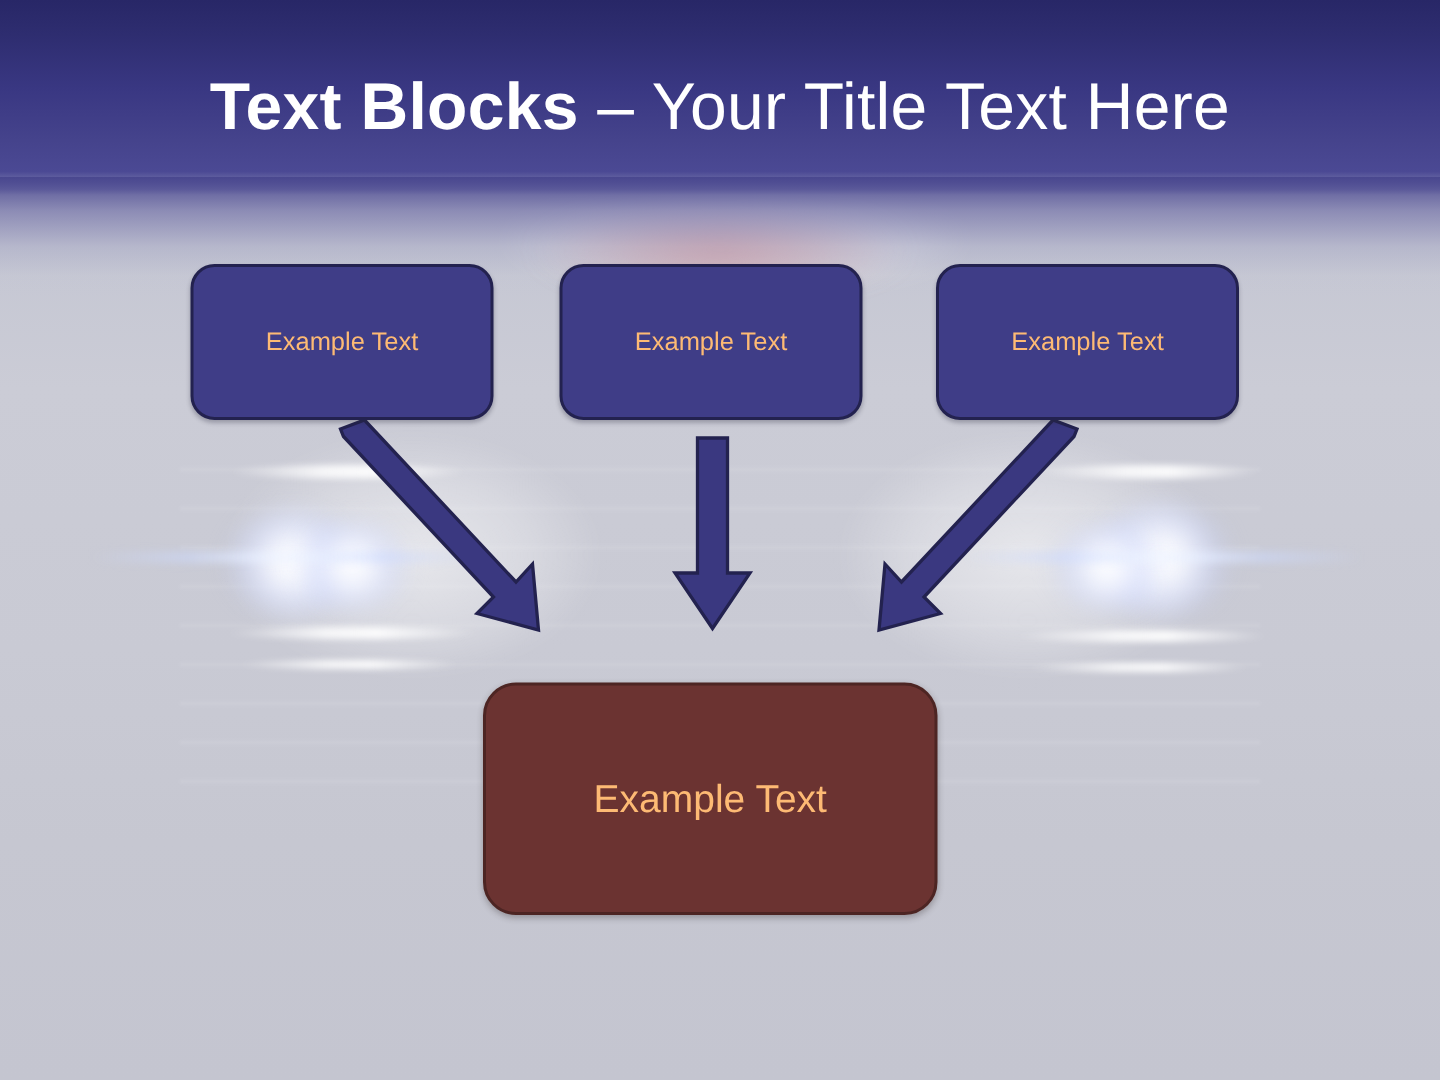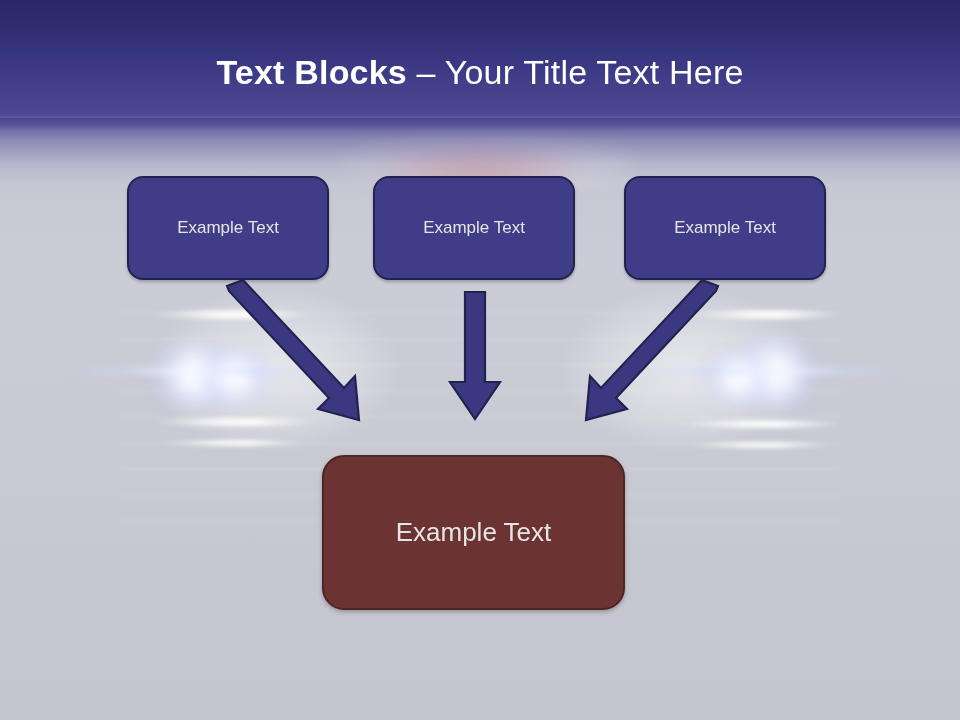--- a/index.html
+++ b/index.html
@@ -145,36 +145,36 @@
       rgba(199,200,210,0) 100%);
   }
 
   
   .title {
     position: absolute;
     left: 0; top: 52px;
     width: 960px;
     text-align: center;
     color: #ffffff;
-    font-size: 34px;
+    font-size: 44px;
     line-height: 40px;
     letter-spacing: .2px;
     white-space: nowrap;
   }
   .title .strong { font-weight: bold; }
   .title .light  { font-weight: normal; }
 
   
   .box {
     position: absolute;
     box-sizing: border-box;
     display: flex;
     align-items: center;
     justify-content: center;
-    color: #e5e5e5;
+    color: #fdba74;
     text-align: center;
     border-style: solid;
   }
   .box-top {
     width: 202px;
     height: 104px;
     top: 176px;
     background: #3f3d87;
     border: 2px solid #23224f;
     border-radius: 16px;

